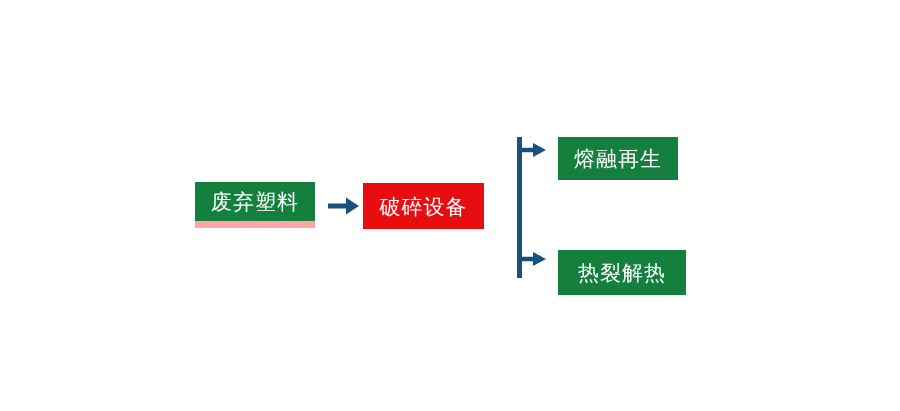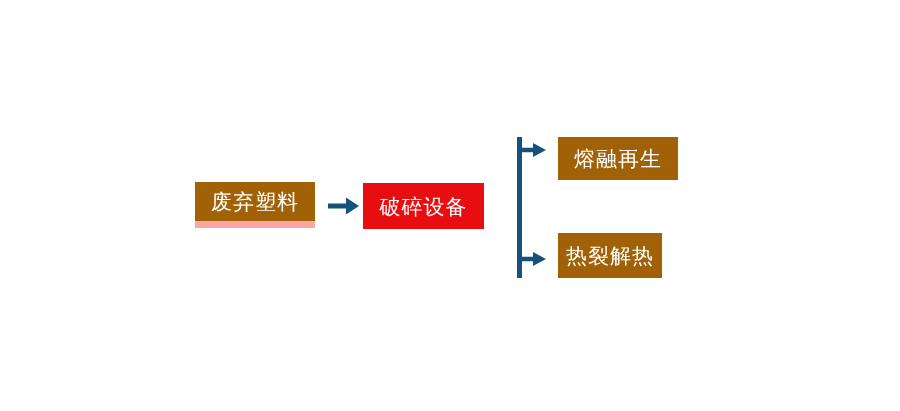--- a/index.html
+++ b/index.html
@@ -20,39 +20,39 @@
     display: flex;
     align-items: center;
     justify-content: center;
     color: #ffffff;
     font-size: 21px;
     font-weight: 300;
     letter-spacing: 1px;
     box-sizing: border-box;
     line-height: 1;
   }
-  .node-blue { background: #a16207; }
+  .node-blue { background: #15803d; }
   .node-red  { background: #e80d10; }
 
   .node-source {
     left: 195px; top: 182px;
     width: 120px; height: 46px;
     border-bottom: 7px solid #fca5a5;
   }
   .node-process {
     left: 363px; top: 183px;
     width: 121px; height: 46px;
   }
   .node-output-top {
     left: 558px; top: 137px;
     width: 120px; height: 43px;
   }
   .node-output-bottom {
-    left: 558px; top: 233px;
-    width: 104px; height: 45px;
+    left: 558px; top: 250px;
+    width: 128px; height: 45px;
   }
   .connector-layer {
     position: absolute;
     left: 0; top: 0;
     width: 900px; height: 411px;
     pointer-events: none;
   }
   .node-label { pointer-events: none; }
 </style>
 </head>

